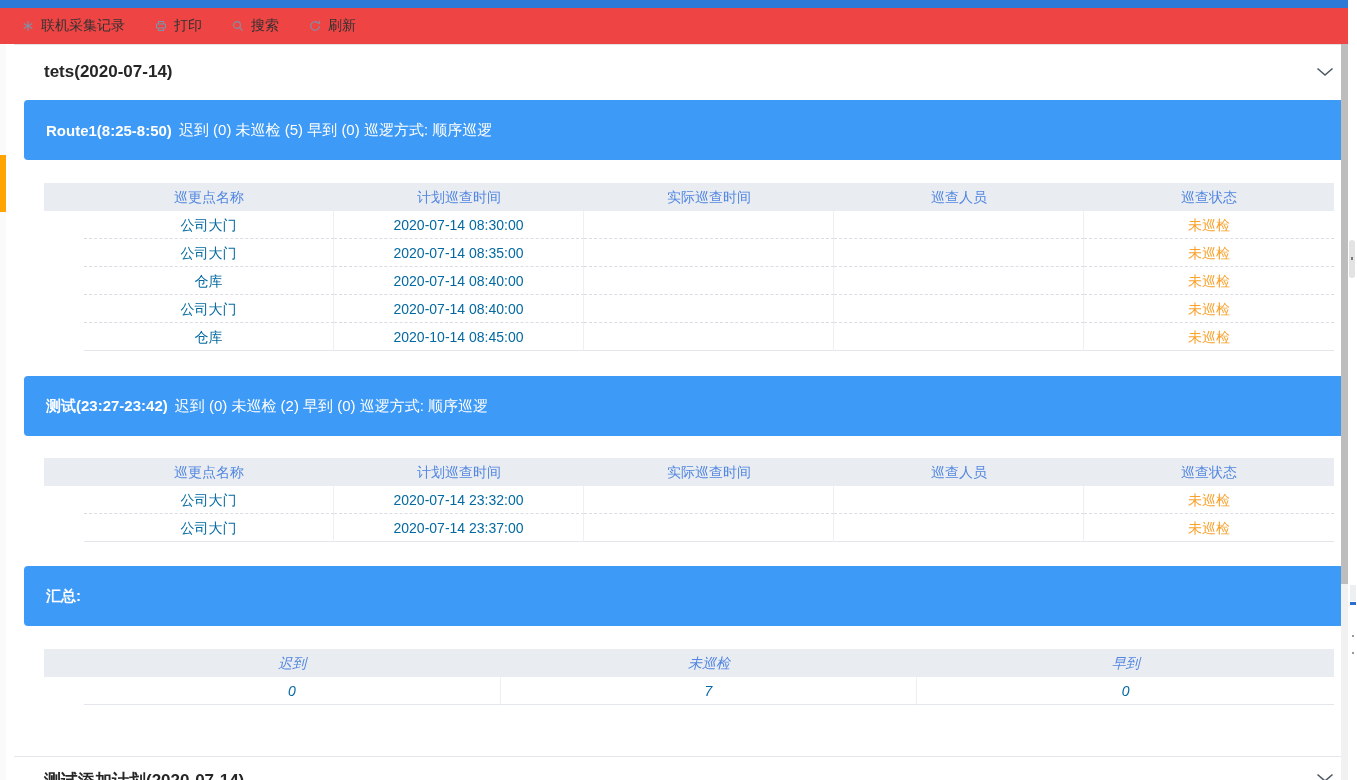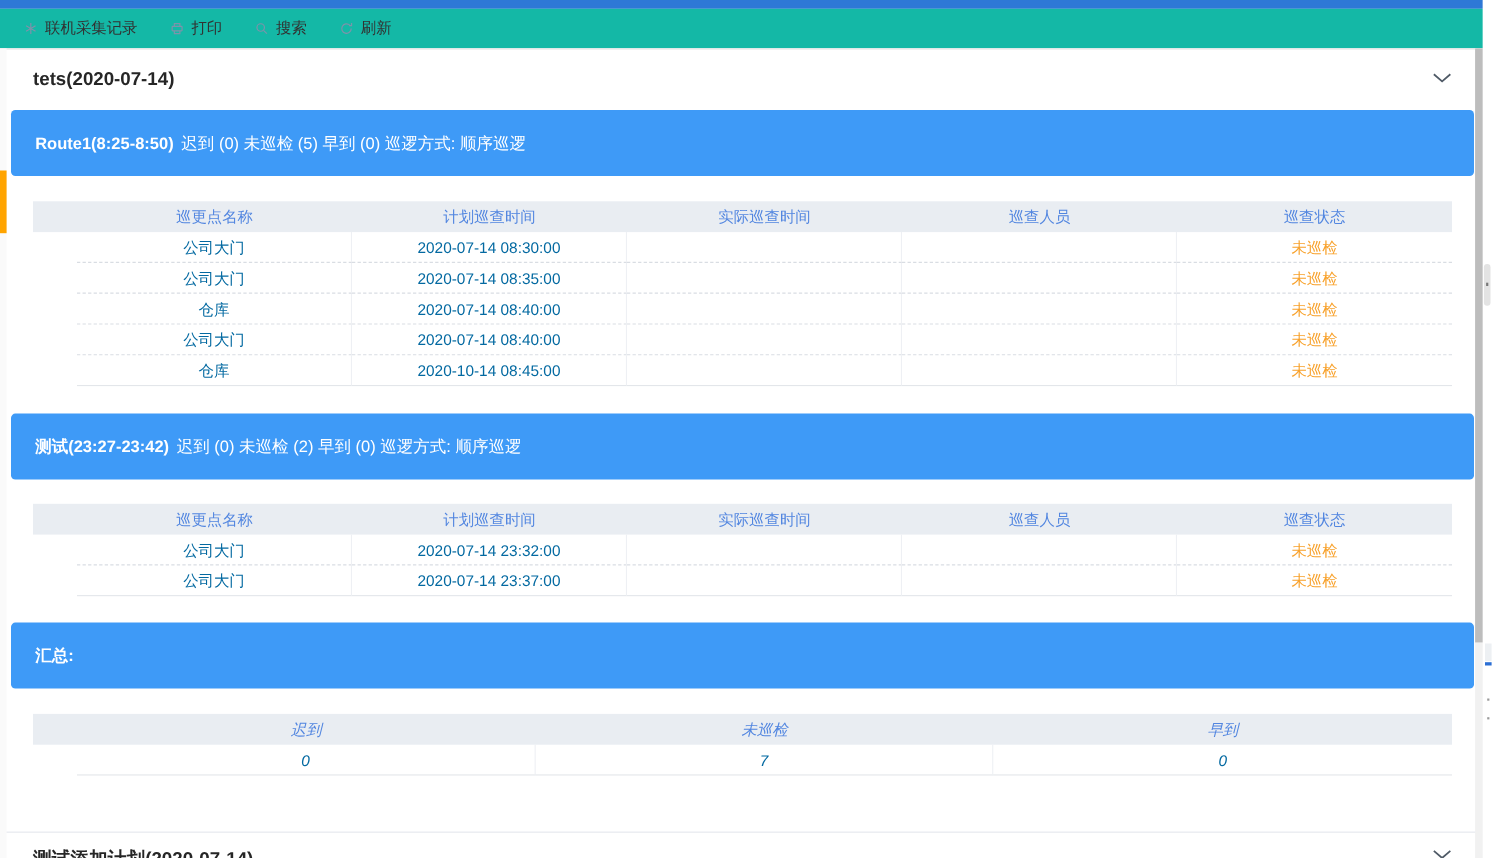--- a/index.html
+++ b/index.html
@@ -4,27 +4,27 @@
 <style>
   html,body{margin:0;padding:0;}
   body{
     width:1357px;height:780px;overflow:hidden;background:#fff;
     font-family:"Liberation Sans","DejaVu Sans",sans-serif;
     position:relative;color:#333;
   }
   
   .topbar{position:absolute;top:0;left:0;width:1348px;height:8px;background:#2e78d6;}
   
-  .toolbar{position:absolute;top:8px;left:0;width:1348px;height:36px;background:#14b8a6;
+  .toolbar{position:absolute;top:8px;left:0;width:1348px;height:36px;background:#ef4444;
     display:flex;align-items:center;padding-left:22px;box-sizing:border-box;}
   .tb-btn{display:flex;align-items:center;gap:7px;margin-right:30px;font-size:14px;color:#323232;cursor:pointer;}
   .tb-icon{display:flex;align-items:center;}
   .tb-icon svg{stroke:#7d93aa;fill:none;stroke-width:1.1;}
   
-  .content{position:absolute;top:44px;left:0;width:1342px;height:736px;background:#fff;
+  .content{position:absolute;top:44px;left:14px;width:1342px;height:736px;background:#fff;
     border-top:1px solid #e2e2e2;box-sizing:border-box;overflow:hidden;}
   .sec-header{height:53px;display:flex;align-items:center;justify-content:space-between;
     padding:0 22px 0 30px;cursor:pointer;}
   .sec-title{font-size:17px;font-weight:bold;color:#262626;}
   .chev svg{stroke:#4f5a66;fill:none;stroke-width:1.6;}
   .banner{margin:2px 2px 0 10px;height:60px;background:#3e9af7;border-radius:4px;
     display:flex;align-items:center;padding-left:22px;color:#fff;font-size:15px;text-align:right;}
   .b-title{font-weight:bold;margin-right:7px;}
   .banner.m25{margin-top:25px;}
   .banner.m24{margin-top:24px;}

